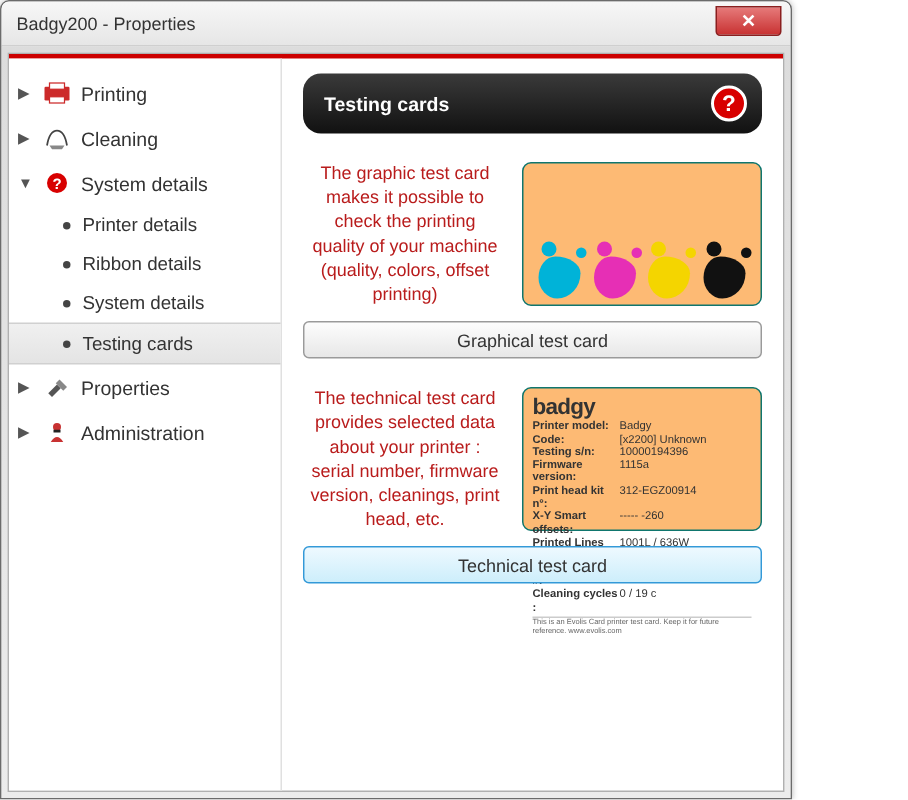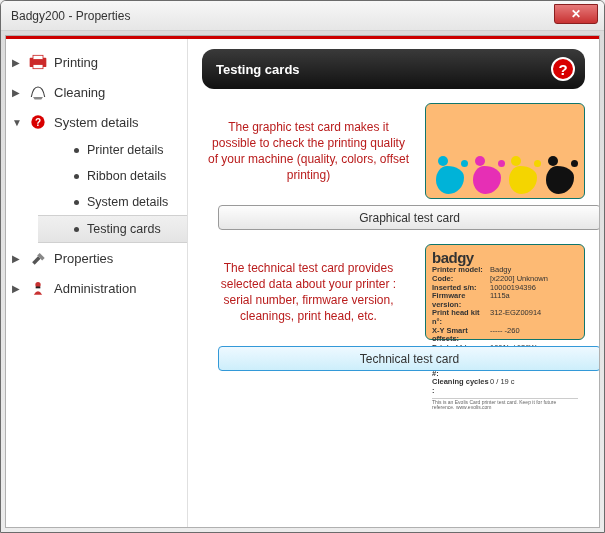--- a/index.html
+++ b/index.html
@@ -1,44 +1,44 @@
 <!DOCTYPE html>
 <html><head>
 <meta charset="utf-8">
 <style>
   * { box-sizing: border-box; margin: 0; padding: 0; font-family: "Segoe UI", Tahoma, sans-serif; }
   body { background: #fff; }
-  .window { width: 605px; height: 533px; border: 1px solid #6b6b6b; border-radius: 6px 6px 0 0; overflow: hidden; display: flex; flex-direction: column; box-shadow: 0 0 4px rgba(0,0,0,0.3); }
+  .window { width: 528px; height: 533px; border: 1px solid #6b6b6b; border-radius: 6px 6px 0 0; overflow: hidden; display: flex; flex-direction: column; box-shadow: 0 0 4px rgba(0,0,0,0.3); }
   .titlebar { height: 30px; background: linear-gradient(#f7f7f7,#e6e6e6); display: flex; align-items: center; padding: 0 0 0 10px; border-bottom: 1px solid #cfcfcf; position: relative; }
   .titlebar .title { font-size: 12px; color: #333; }
   .titlebar .close { position: absolute; right: 6px; top: 3px; width: 44px; height: 20px; background: linear-gradient(#e67a7a,#c83232); border: 1px solid #8a1f1f; border-radius: 0 0 3px 3px; display: flex; align-items: center; justify-content: center; color: #fff; font-weight: bold; font-size: 12px; }
   .outer { flex: 1; background: linear-gradient(#dcdcdc,#ececec); padding: 4px; display: flex; flex-direction: column; }
   .inner { flex: 1; background: #fff; border: 1px solid #b0b0b0; display: flex; flex-direction: column; }
   .red-strip { height: 3px; background: #c00; }
   .content { flex: 1; display: flex; overflow: hidden; }
   .sidebar { width: 182px; background: #fff; border-right: 1px solid #e0e0e0; padding-top: 8px; font-size: 13px; }
   .nav-item { display: flex; align-items: center; padding: 6px 6px 6px 6px; cursor: pointer; gap: 6px; color: #333; }
-  .nav-item.sub { padding-left: 36px; font-size: 12.5px; gap: 8px; margin-left: 32px; }
+  .nav-item.sub { padding-left: 36px; font-size: 12.5px; gap: 8px; }
   .nav-item.sub.selected { background: linear-gradient(#f0f0f0,#e4e4e4); border-top: 1px solid #d0d0d0; border-bottom: 1px solid #d0d0d0; }
   .chev { width: 10px; font-size: 10px; color: #555; display: inline-block; }
   .bullet { width: 5px; height: 5px; background: #444; border-radius: 50%; display: inline-block; }
   .nav-icon { width: 20px; height: 18px; display: inline-flex; align-items: center; justify-content: center; }
   .nav-icon svg { width: 20px; height: 18px; }
   .main { flex: 1; padding: 10px 14px 4px 14px; display: flex; flex-direction: column; overflow: auto; }
   .header { background: linear-gradient(#3a3a3a,#111); border-radius: 12px; height: 40px; display: flex; align-items: center; padding: 0 10px 0 14px; color: #fff; font-size: 13px; font-weight: 600; justify-content: space-between; margin-bottom: 14px; }
   .help-circle { width: 24px; height: 24px; background: #d80000; border-radius: 50%; border: 2px solid #fff; display: flex; align-items: center; justify-content: center; color: #fff; font-weight: bold; font-size: 15px; }
   .section { display: flex; align-items: center; gap: 10px; margin-bottom: 6px; }
   .section .desc { flex: 1; font-size: 12px; color: #b91c1c; text-align: center; padding: 4px 4px; line-height: 1.35; }
   .preview { width: 160px; height: 96px; border: 1px solid #0f766e; border-radius: 6px; background: #fdba74; padding: 4px 6px; font-size: 7.5px; color: #333; }
   .ink-preview { display: flex; align-items: flex-end; justify-content: space-around; padding-top: 22px; }
   .splat { width: 28px; height: 28px; border-radius: 40% 60% 55% 45% / 50% 40% 60% 50%; position: relative; }
   .splat::before, .splat::after { content: ""; position: absolute; border-radius: 50%; }
   .splat::before { width: 10px; height: 10px; top: -10px; left: 2px; background: inherit; }
   .splat::after { width: 7px; height: 7px; top: -6px; right: -4px; background: inherit; }
-  .wide-btn { width: 100%; height: 25px; border: 1px solid #9a9a9a; border-radius: 4px; background: linear-gradient(#fdfdfd,#e7e7e7); font-size: 12px; color: #333; cursor: pointer; margin-bottom: 14px; margin-left: 16px; }
+  .wide-btn { width: 100%; height: 25px; border: 1px solid #9a9a9a; border-radius: 4px; background: linear-gradient(#fdfdfd,#e7e7e7); font-size: 12px; color: #333; cursor: pointer; margin-bottom: 14px; }
   .wide-btn.focus { border: 1px solid #3399d8; background: linear-gradient(#eef9ff,#cdeefb); }
   .tech-card { line-height: 1.15; }
   .tech-card .logo { font-size: 15px; font-weight: 700; letter-spacing: -0.5px; }
   .tech-card .row { display: flex; }
   .tech-card .k { width: 58px; font-weight: 600; }
   .tech-card .footnote { font-size: 5px; border-top: 1px solid #ccc; margin-top: 2px; padding-top: 1px; color: #666; }
   .footer { height: 38px; display: flex; align-items: center; justify-content: flex-end; gap: 6px; padding-right: 12px; border-top: 1px solid #d8d8d8; background: #fafafa; }
   .btn { height: 23px; padding: 0 16px; border: 1px solid #9a9a9a; border-radius: 3px; background: linear-gradient(#fdfdfd,#e6e6e6); font-size: 12px; color: #333; cursor: pointer; }
   .btn.disabled { color: #9a9a9a; }
 </style>
@@ -154,21 +154,21 @@
               <div id="tech-rows">
                   <div class="row">
                     <span class="k">Printer model:</span>
                     <span>Badgy</span>
                   </div>
                   <div class="row">
                     <span class="k">Code:</span>
                     <span>[x2200] Unknown</span>
                   </div>
                   <div class="row">
-                    <span class="k">Inserted s/n:</span>
+                    <span class="k">Testing s/n:</span>
                     <span>10000194396</span>
                   </div>
                   <div class="row">
                     <span class="k">Firmware version:</span>
                     <span>1115a</span>
                   </div>
                   <div class="row">
                     <span class="k">Print head kit n°:</span>
                     <span>312-EGZ00914</span>
                   </div>

